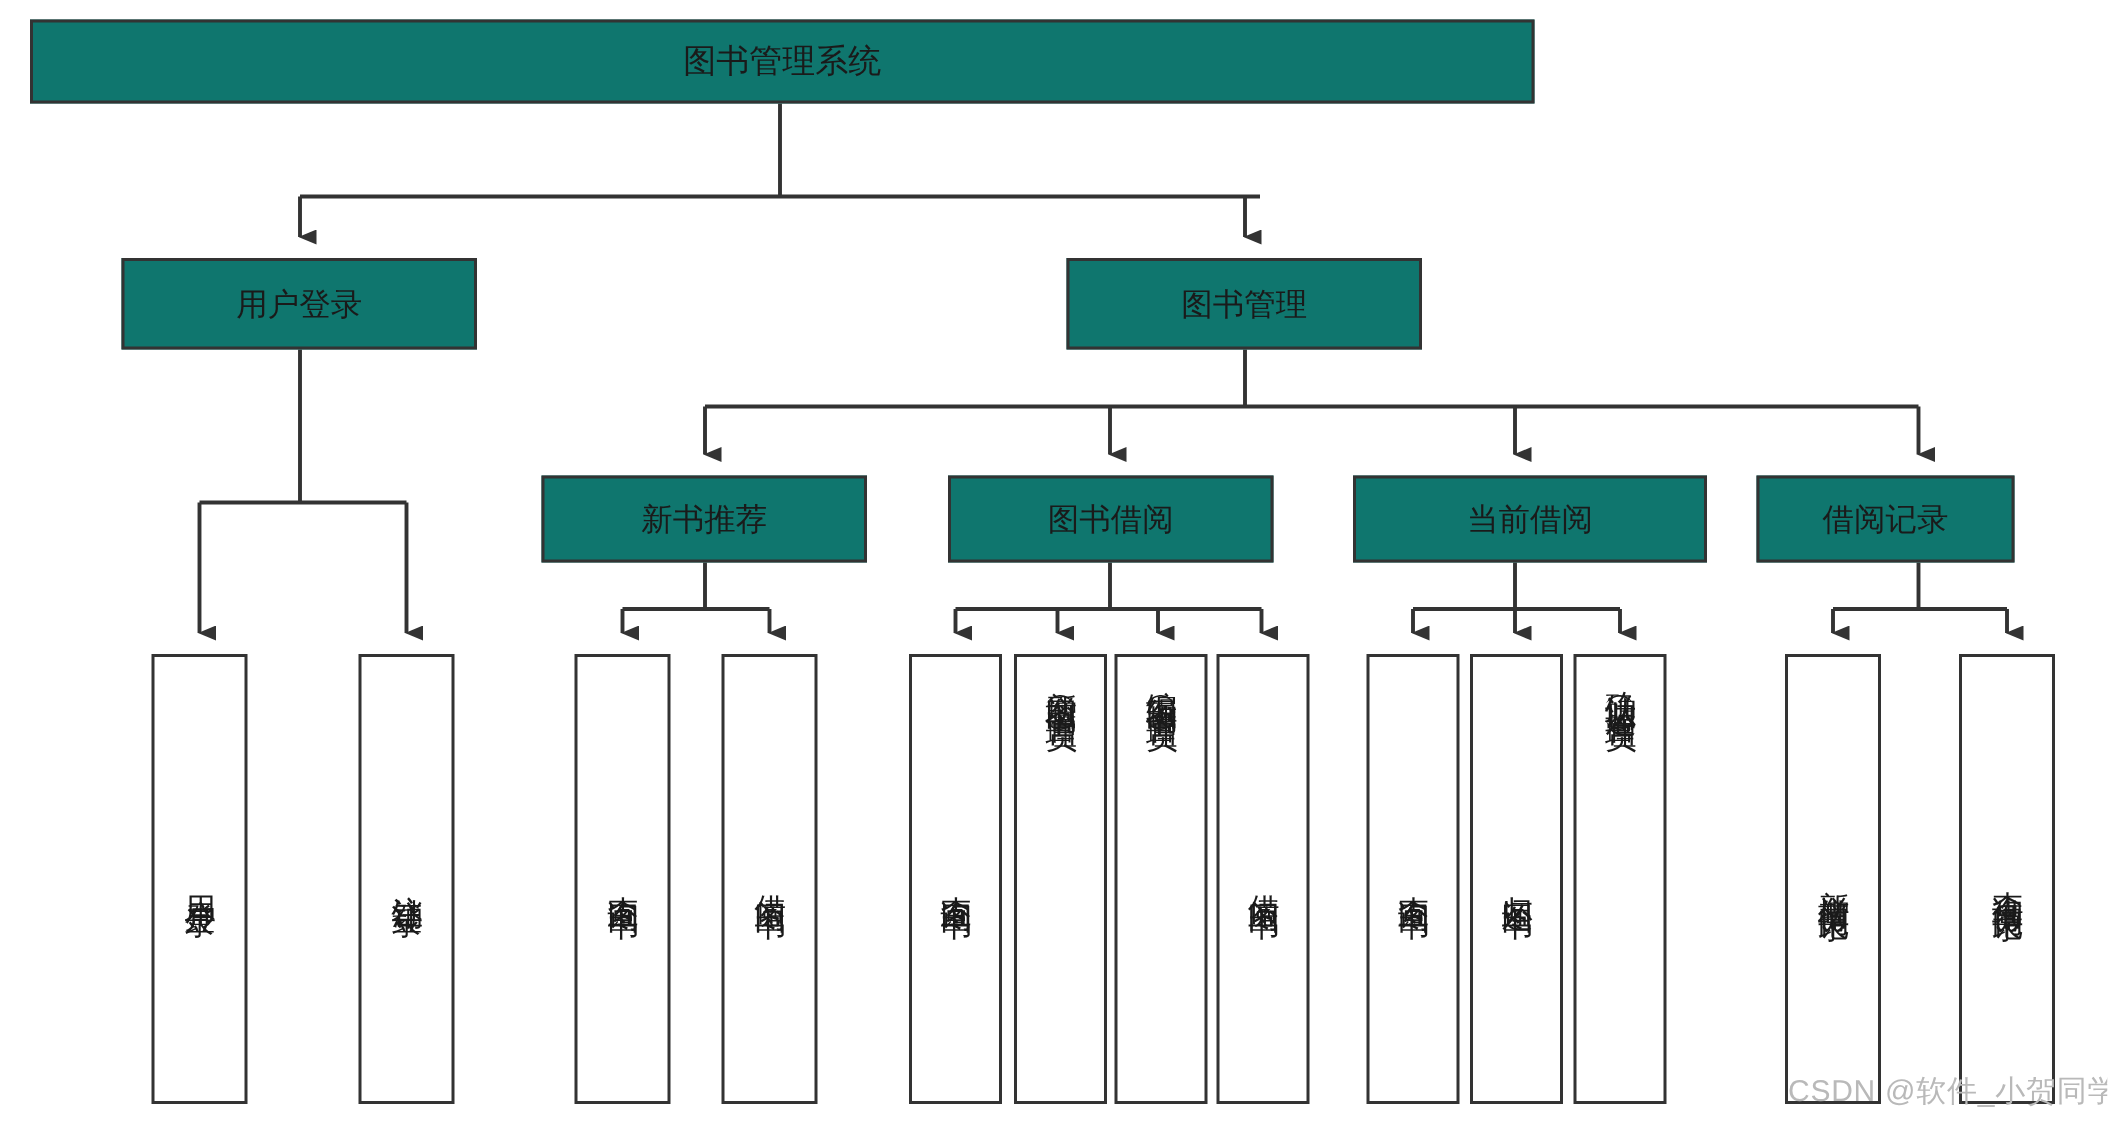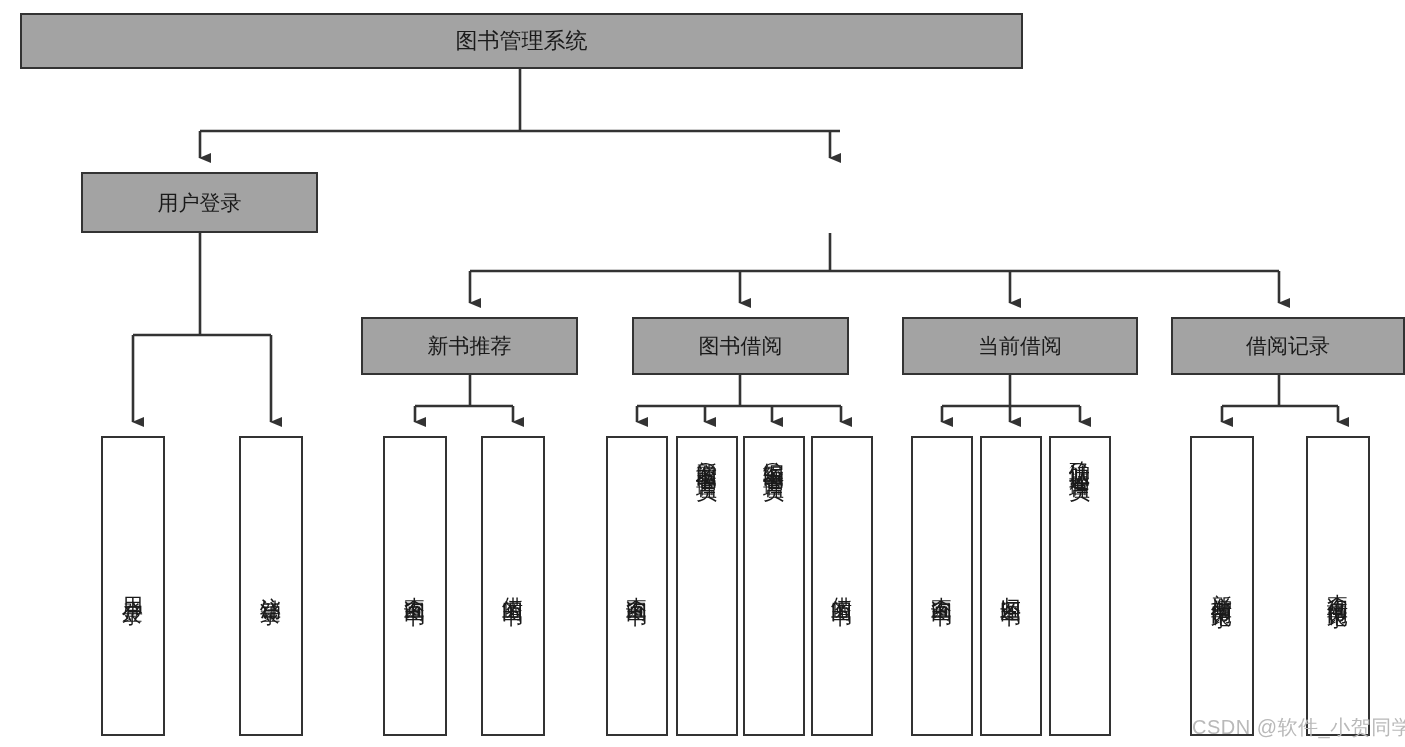--- a/index.html
+++ b/index.html
@@ -19,21 +19,21 @@
     position: absolute;
     left: 0; top: 0;
     width: 1405px;
     height: 747px;
     pointer-events: none;
   }
   .node {
     position: absolute;
     box-sizing: border-box;
     border: 2.5px solid #333333;
-    background: #a3a3a3;
+    background: #0f766e;
     display: flex;
     align-items: center;
     justify-content: center;
     color: #1a1a1a;
   }
   .node.root   { font-size: 22px; }
   .node.lvl1   { font-size: 21px; }
   .node.lvl2   { font-size: 21px; }
   .leaf {
     position: absolute;
@@ -120,31 +120,34 @@
     </g>
   </svg>
 
   <div class="node root" style="left:20px; top:13px; width:1003px; height:56px;">
     <span>图书管理系统</span>
   </div>
 
   <div class="node lvl1" style="left:81px; top:172px; width:237px; height:61px;">
     <span>用户登录</span>
   </div>
+  <div class="node lvl1" style="left:711px; top:172px; width:237px; height:61px;">
+    <span>图书管理</span>
+  </div>
 
   <div class="node lvl2" style="left:632px; top:317px; width:217px; height:58px;">
     <span>图书借阅</span>
   </div>
   <div class="node lvl2" style="left:361px; top:317px; width:217px; height:58px;">
     <span>新书推荐</span>
   </div>
   <div class="node lvl2" style="left:902px; top:317px; width:236px; height:58px;">
     <span>当前借阅</span>
   </div>
-  <div class="node lvl2" style="left:1171px; top:317px; width:234px; height:58px;">
+  <div class="node lvl2" style="left:1171px; top:317px; width:172px; height:58px;">
     <span>借阅记录</span>
   </div>
 
   <div class="leaf mid" style="left:101px; top:436px; width:64px; height:300px;">
     <span class="vtext">用户登录</span>
   </div>
   <div class="leaf mid" style="left:239px; top:436px; width:64px; height:300px;">
     <span class="vtext">注销登录</span>
   </div>
 

